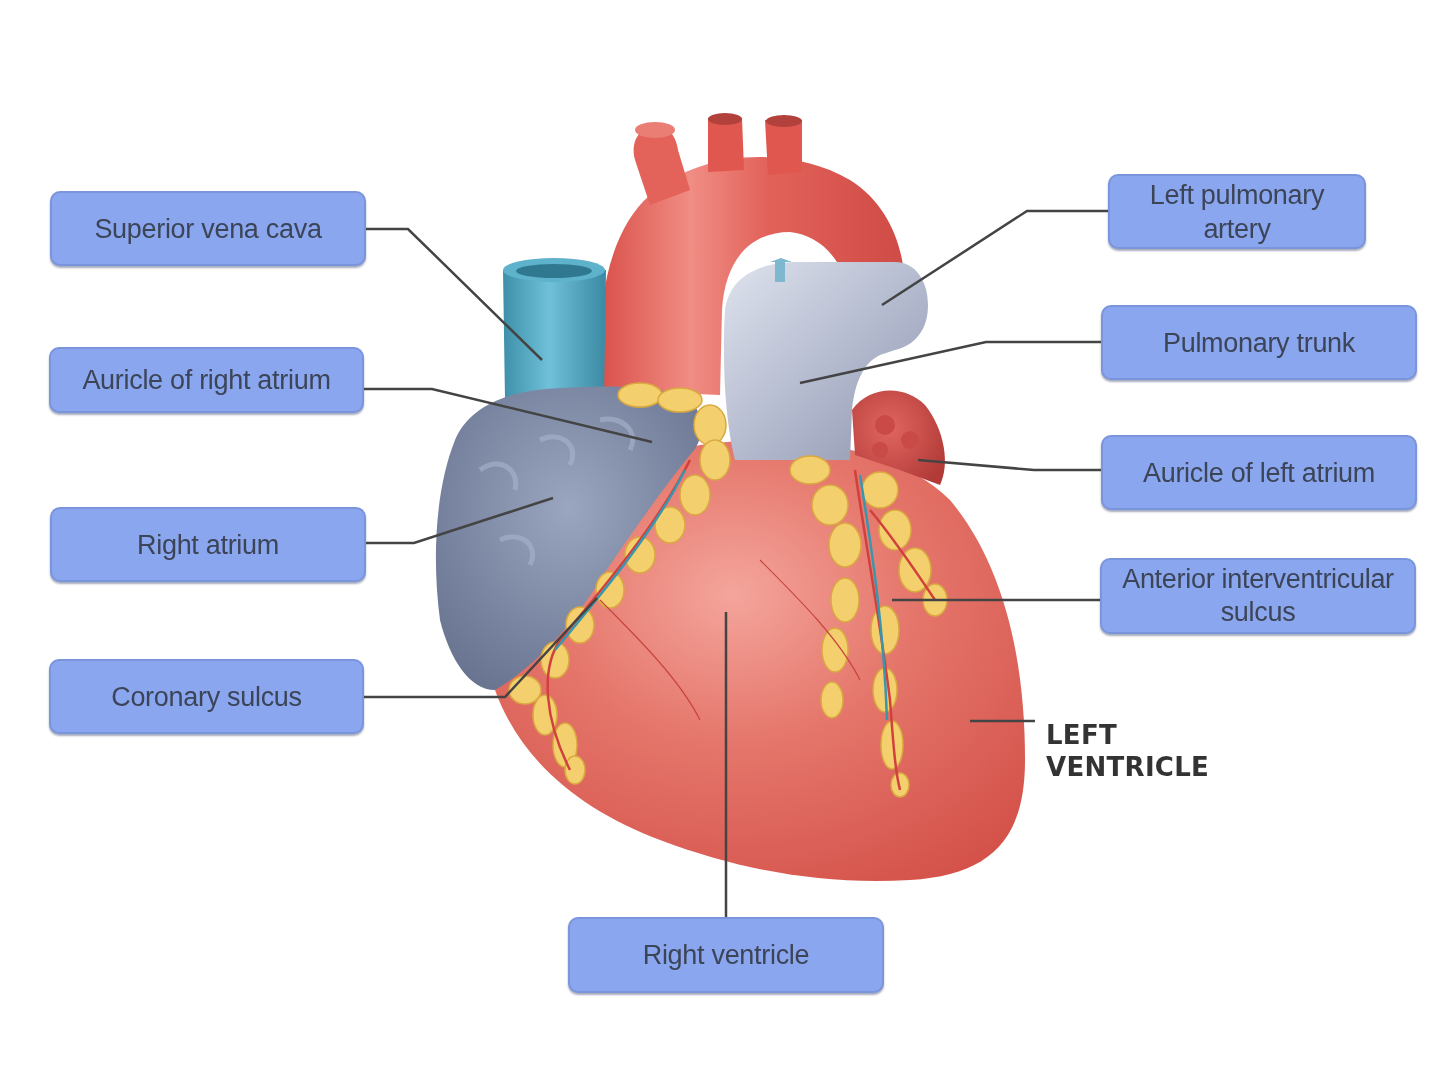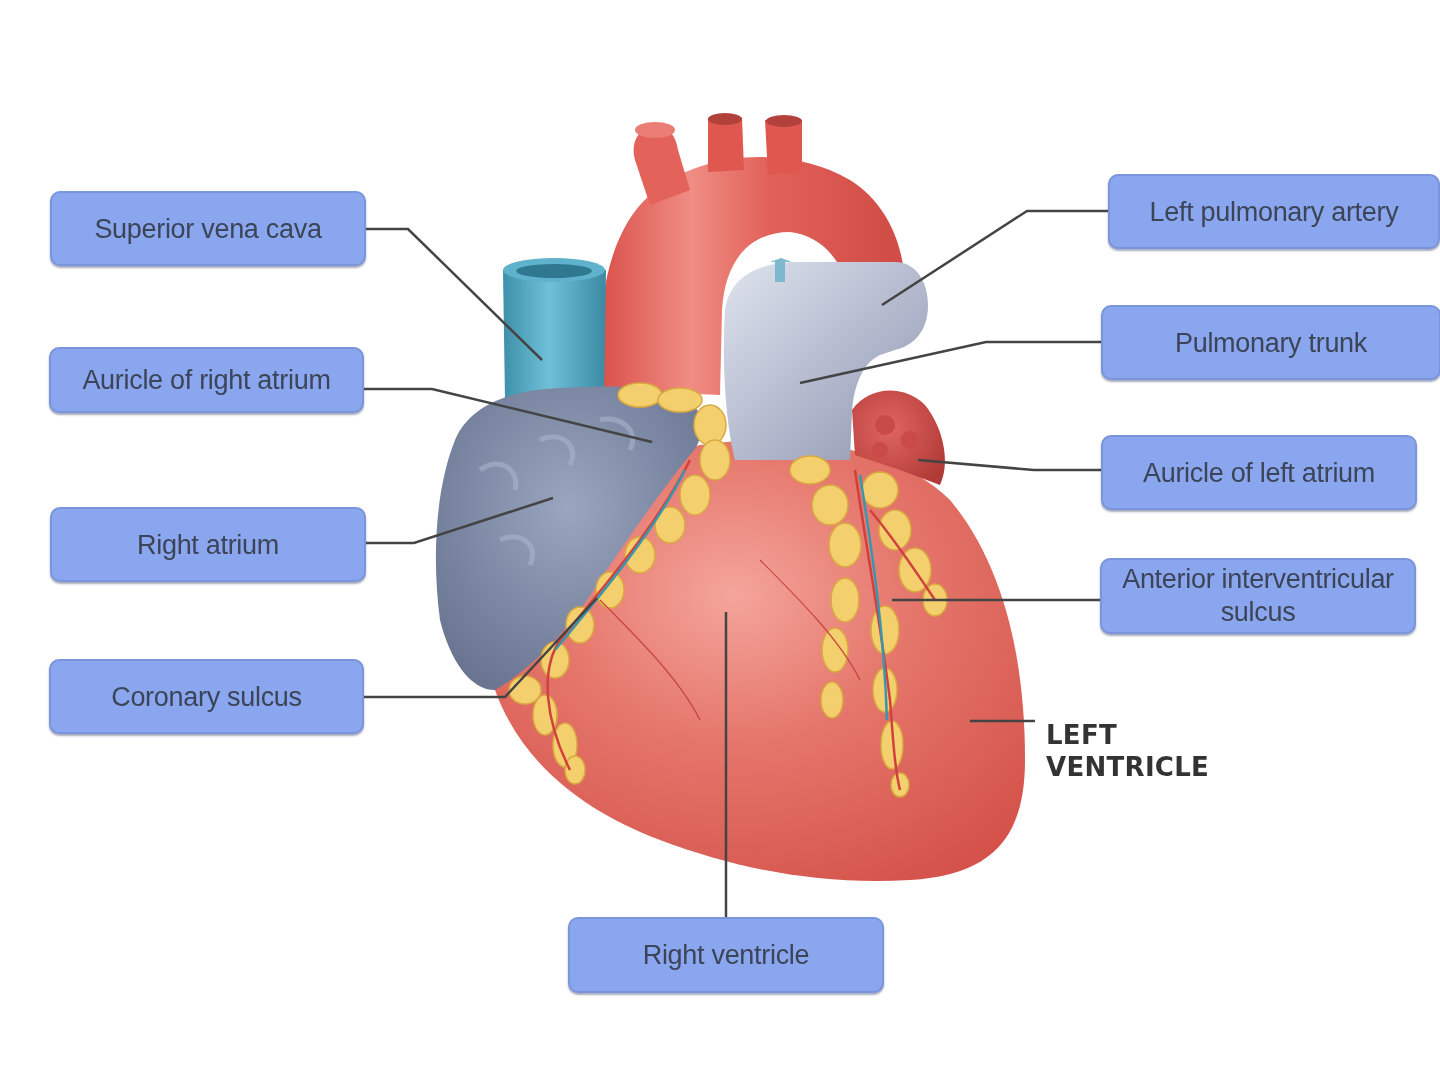--- a/index.html
+++ b/index.html
@@ -150,22 +150,22 @@
       <polyline points="726,918 726,612"></polyline>
       <polyline points="970,721 1035,721"></polyline>
     </g>
   </svg>
 
   <div class="label-box" style="left:50px;top:191px;width:316px;height:75px;">Superior vena cava</div>
   <div class="label-box" style="left:49px;top:347px;width:315px;height:66px;">Auricle of right atrium</div>
   <div class="label-box" style="left:50px;top:507px;width:316px;height:75px;">Right atrium</div>
   <div class="label-box" style="left:49px;top:659px;width:315px;height:75px;">Coronary sulcus</div>
 
-  <div class="label-box" style="left:1108px;top:174px;width:332px;height:75px;">Left pulmonary artery</div>
-  <div class="label-box" style="left:1101px;top:305px;width:340px;height:75px;">Pulmonary trunk</div>
+  <div class="label-box" style="left:1108px;top:174px;width:258px;height:75px;">Left pulmonary artery</div>
+  <div class="label-box" style="left:1101px;top:305px;width:316px;height:75px;">Pulmonary trunk</div>
   <div class="label-box" style="left:1101px;top:435px;width:316px;height:75px;">Auricle of left atrium</div>
   <div class="label-box" style="left:1100px;top:558px;width:316px;height:76px;flex-direction:column;line-height:33px;justify-content:center;">
     <span>Anterior interventricular</span>
     <span>sulcus</span>
   </div>
 
   <div class="label-box" style="left:568px;top:917px;width:316px;height:76px;">Right ventricle</div>
 
   <div class="plain-label" style="left:1046px;top:707px;">
     <div>LEFT</div>

